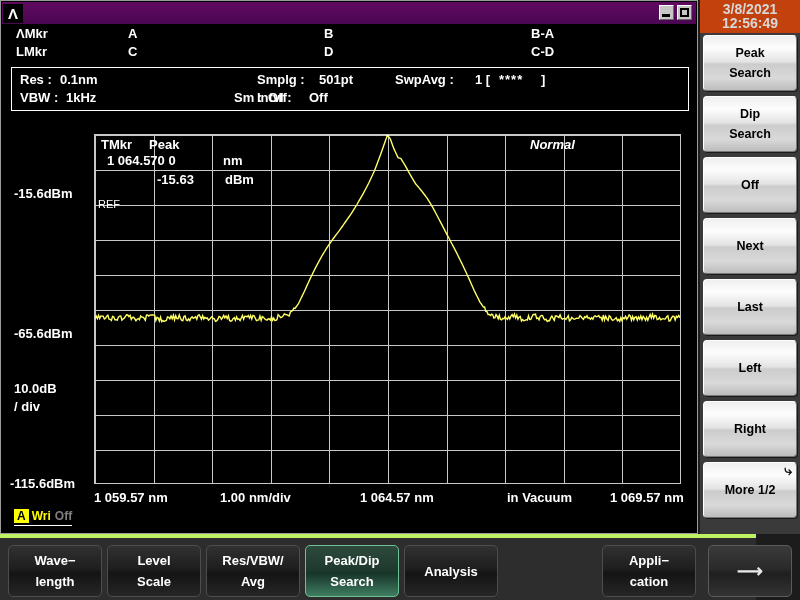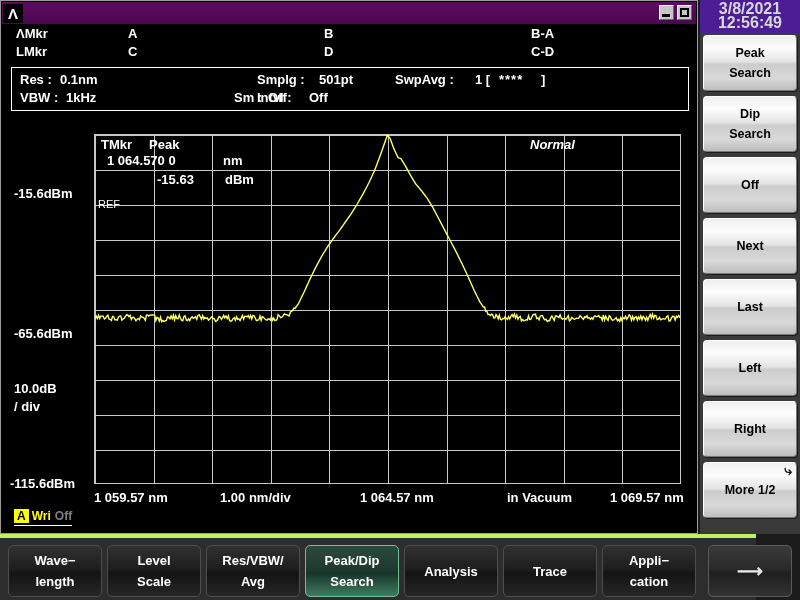--- a/index.html
+++ b/index.html
@@ -224,27 +224,27 @@
     position: absolute;
     left: 700px; top: 0;
     width: 100px; height: 534px;
     background: #3a3a3a;
   }
   #clock {
     position: absolute;
     left: 0; top: 0;
     width: 100px; height: 33px;
     color: #d8d8d8;
-    font-size: 16px;
+    font-size: 14px;
     font-weight: bold;
     text-align: center;
     padding-top: 2px;
     box-sizing: border-box;
     line-height: 14px;
-    background: #4c1d95;
+    background: #c2410c;
   }
   .skey {
     position: absolute;
     left: 3px;
     width: 94px;
     height: 56px;
     border-radius: 4px;
     background: linear-gradient(to bottom,
         #efefef 0%, #fdfdfd 22%, #e3e3e3 48%,
         #cccccc 52%, #d9d9d9 78%, #bdbdbd 100%);
@@ -445,23 +445,20 @@
       <span>Res/VBW/</span>
       <span>Avg</span>
     </div>
     <div class="tab active" style="left:305px;width:94px">
       <span>Peak/Dip</span>
       <span>Search</span>
     </div>
     <div class="tab" style="left:404px;width:94px">
       <span>Analysis</span>
     </div>
-    <div class="tab" style="left:503px;width:94px">
-      <span>Trace</span>
-    </div>
     <div class="tab" style="left:602px;width:94px">
       <span>Appli−</span>
       <span>cation</span>
     </div>
     <div class="tab arrow" style="left:708px;width:84px">
       <span>⟶</span>
     </div>
   </div>
 
 </div>

